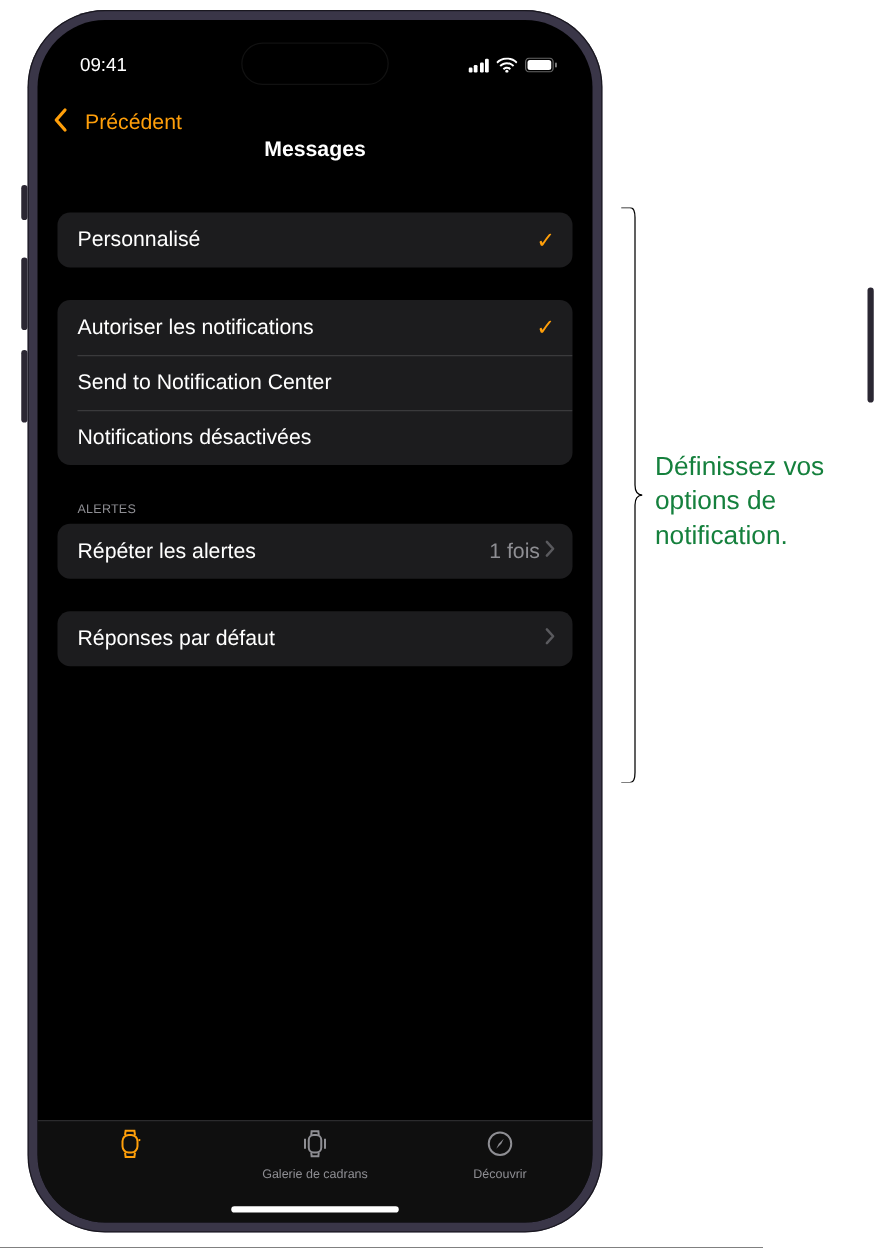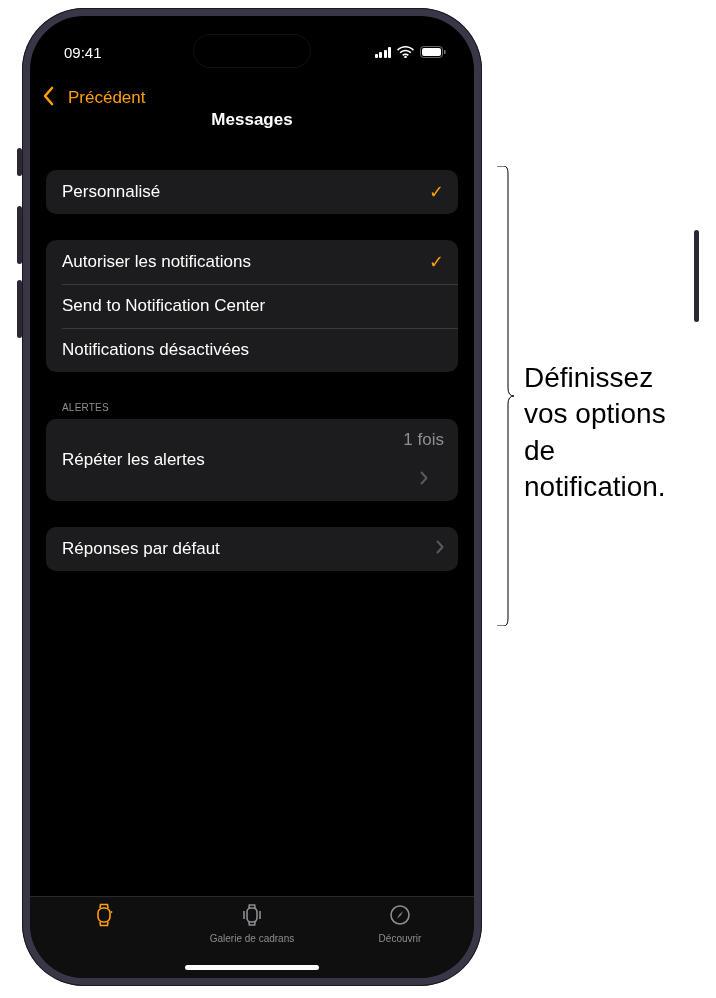--- a/index.html
+++ b/index.html
@@ -138,21 +138,21 @@
   .check { color: #ff9f0a; font-size: 18px; line-height: 1; }
   .toggle {
     width: 50px; height: 30px; border-radius: 15px;
     background: #30d158; position: relative;
   }
   .toggle::after {
     content: ""; position: absolute; right: 2px; top: 2px;
     width: 26px; height: 26px; background: #fff; border-radius: 50%;
     box-shadow: 0 1px 2px rgba(0,0,0,.3);
   }
-  .row-right { display: flex; align-items: center; gap: 20px; flex-direction: column; }
+  .row-right { display: flex; align-items: center; gap: 4px; }
   .detail { color: #8e8e93; font-size: 17px; }
   .chev { color: #5a5a5e; }
 
   .tab-bar {
     height: 82px;
     display: flex;
     border-top: 0.5px solid #2b2b2d;
     background: rgba(20,20,20,0.75);
     padding-top: 6px;
   }
@@ -180,22 +180,22 @@
     left: 496px;
     top: 166px;
     height: 460px;
     width: 18px;
   }
   .callout-bracket svg { width: 100%; height: 100%; }
   .callout-text {
     position: absolute;
     left: 524px;
     top: 360px;
-    font-size: 28px;
-    color: #000000;
+    font-size: 21px;
+    color: #15803d;
     line-height: 1.3;
     width: 180px;
   }
 </style>
 </head>
 <body>
 
 <div class="side-btn side-left-1"></div>
 <div class="side-btn side-left-2"></div>
 <div class="side-btn side-left-3"></div>

